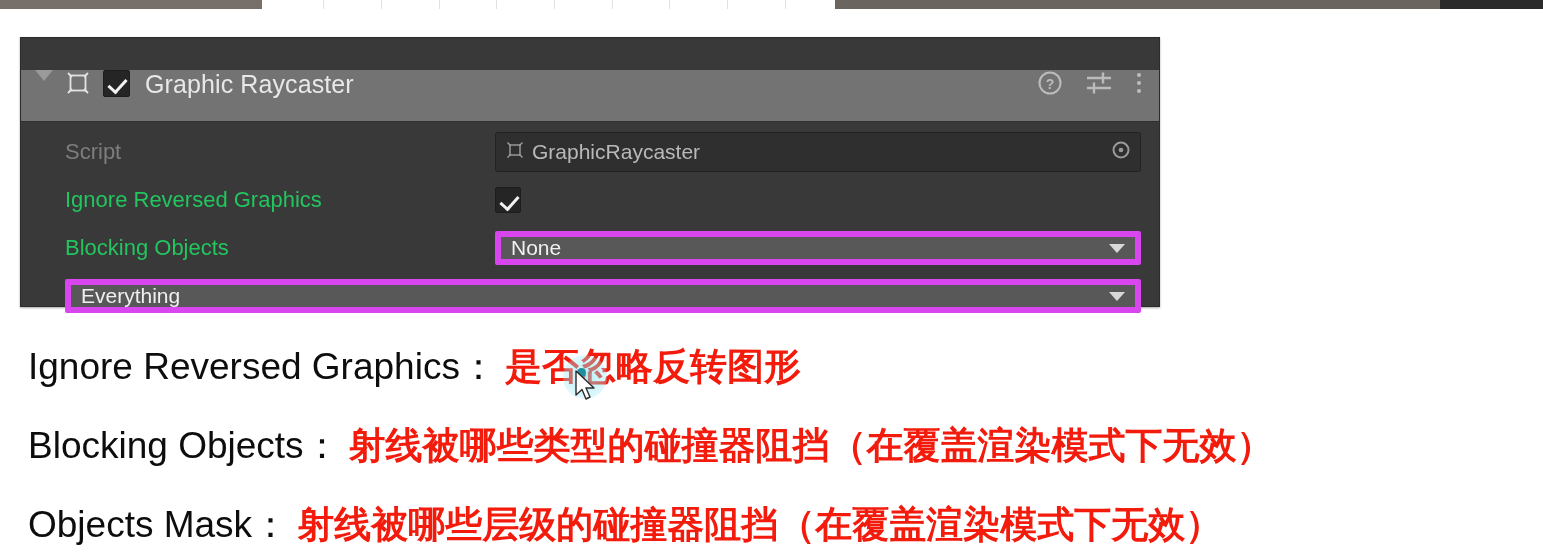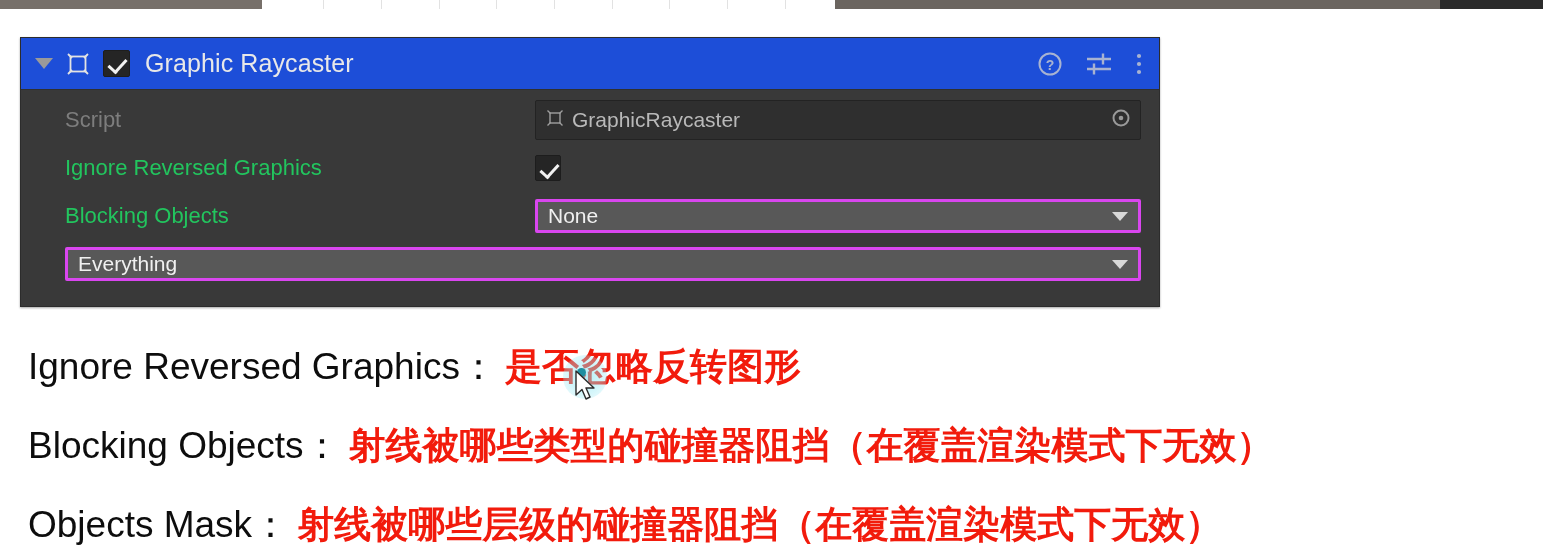--- a/index.html
+++ b/index.html
@@ -57,26 +57,27 @@
     height: 270px;
     background: #393939;
     border: 1px solid #2c2c2c;
     box-shadow: 0 1px 2px rgba(0,0,0,0.35);
     box-sizing: border-box;
   }
 
   
   #component-header {
     height: 52px;
-    background: #1d4ed8;
+    background: #737373;
     border-bottom: 1px solid #303030;
     display: flex;
-    align-items: center;
+    align-items: flex-start;
     padding: 0 16px 0 14px;
     box-sizing: border-box;
+    margin-top: 32px;
   }
   .foldout-arrow {
     width: 0; height: 0;
     border-left: 9px solid transparent;
     border-right: 9px solid transparent;
     border-top: 11px solid #9a9a9a;
     margin-right: 12px;
     flex: 0 0 auto;
   }
   .component-icon {
@@ -122,21 +123,20 @@
   
   #property-rows {
     padding: 6px 0 0 0;
   }
   .prop-row {
     display: flex;
     align-items: center;
     height: 48px;
     padding: 0 18px 0 44px;
     box-sizing: border-box;
-    gap: 40px;
   }
   .prop-label {
     color: #22c55e;
     font-size: 22px;
     width: 430px;
     flex: 0 0 auto;
     white-space: nowrap;
   }
   .prop-label.dim { color: #7d7d7d; }
 
@@ -154,21 +154,21 @@
     font-size: 21px;
   }
   .object-field .of-icon { margin-right: 8px; display: block; flex: 0 0 auto; }
   .object-field .of-text { flex: 1 1 auto; white-space: nowrap; }
   .object-field .picker { flex: 0 0 auto; display: block; margin-right: 2px; }
 
   .dropdown-field {
     flex: 1 1 auto;
     height: 34px;
     background: #585858;
-    border: 3px solid #d946ef;
+    border: 6px solid #d946ef;
     border-radius: 2px;
     display: flex;
     align-items: center;
     padding: 0 10px 0 10px;
     box-sizing: border-box;
     color: #f0f0f0;
     font-size: 21px;
   }
   .dropdown-field .dd-text { flex: 1 1 auto; white-space: nowrap; }
   .dropdown-caret {

